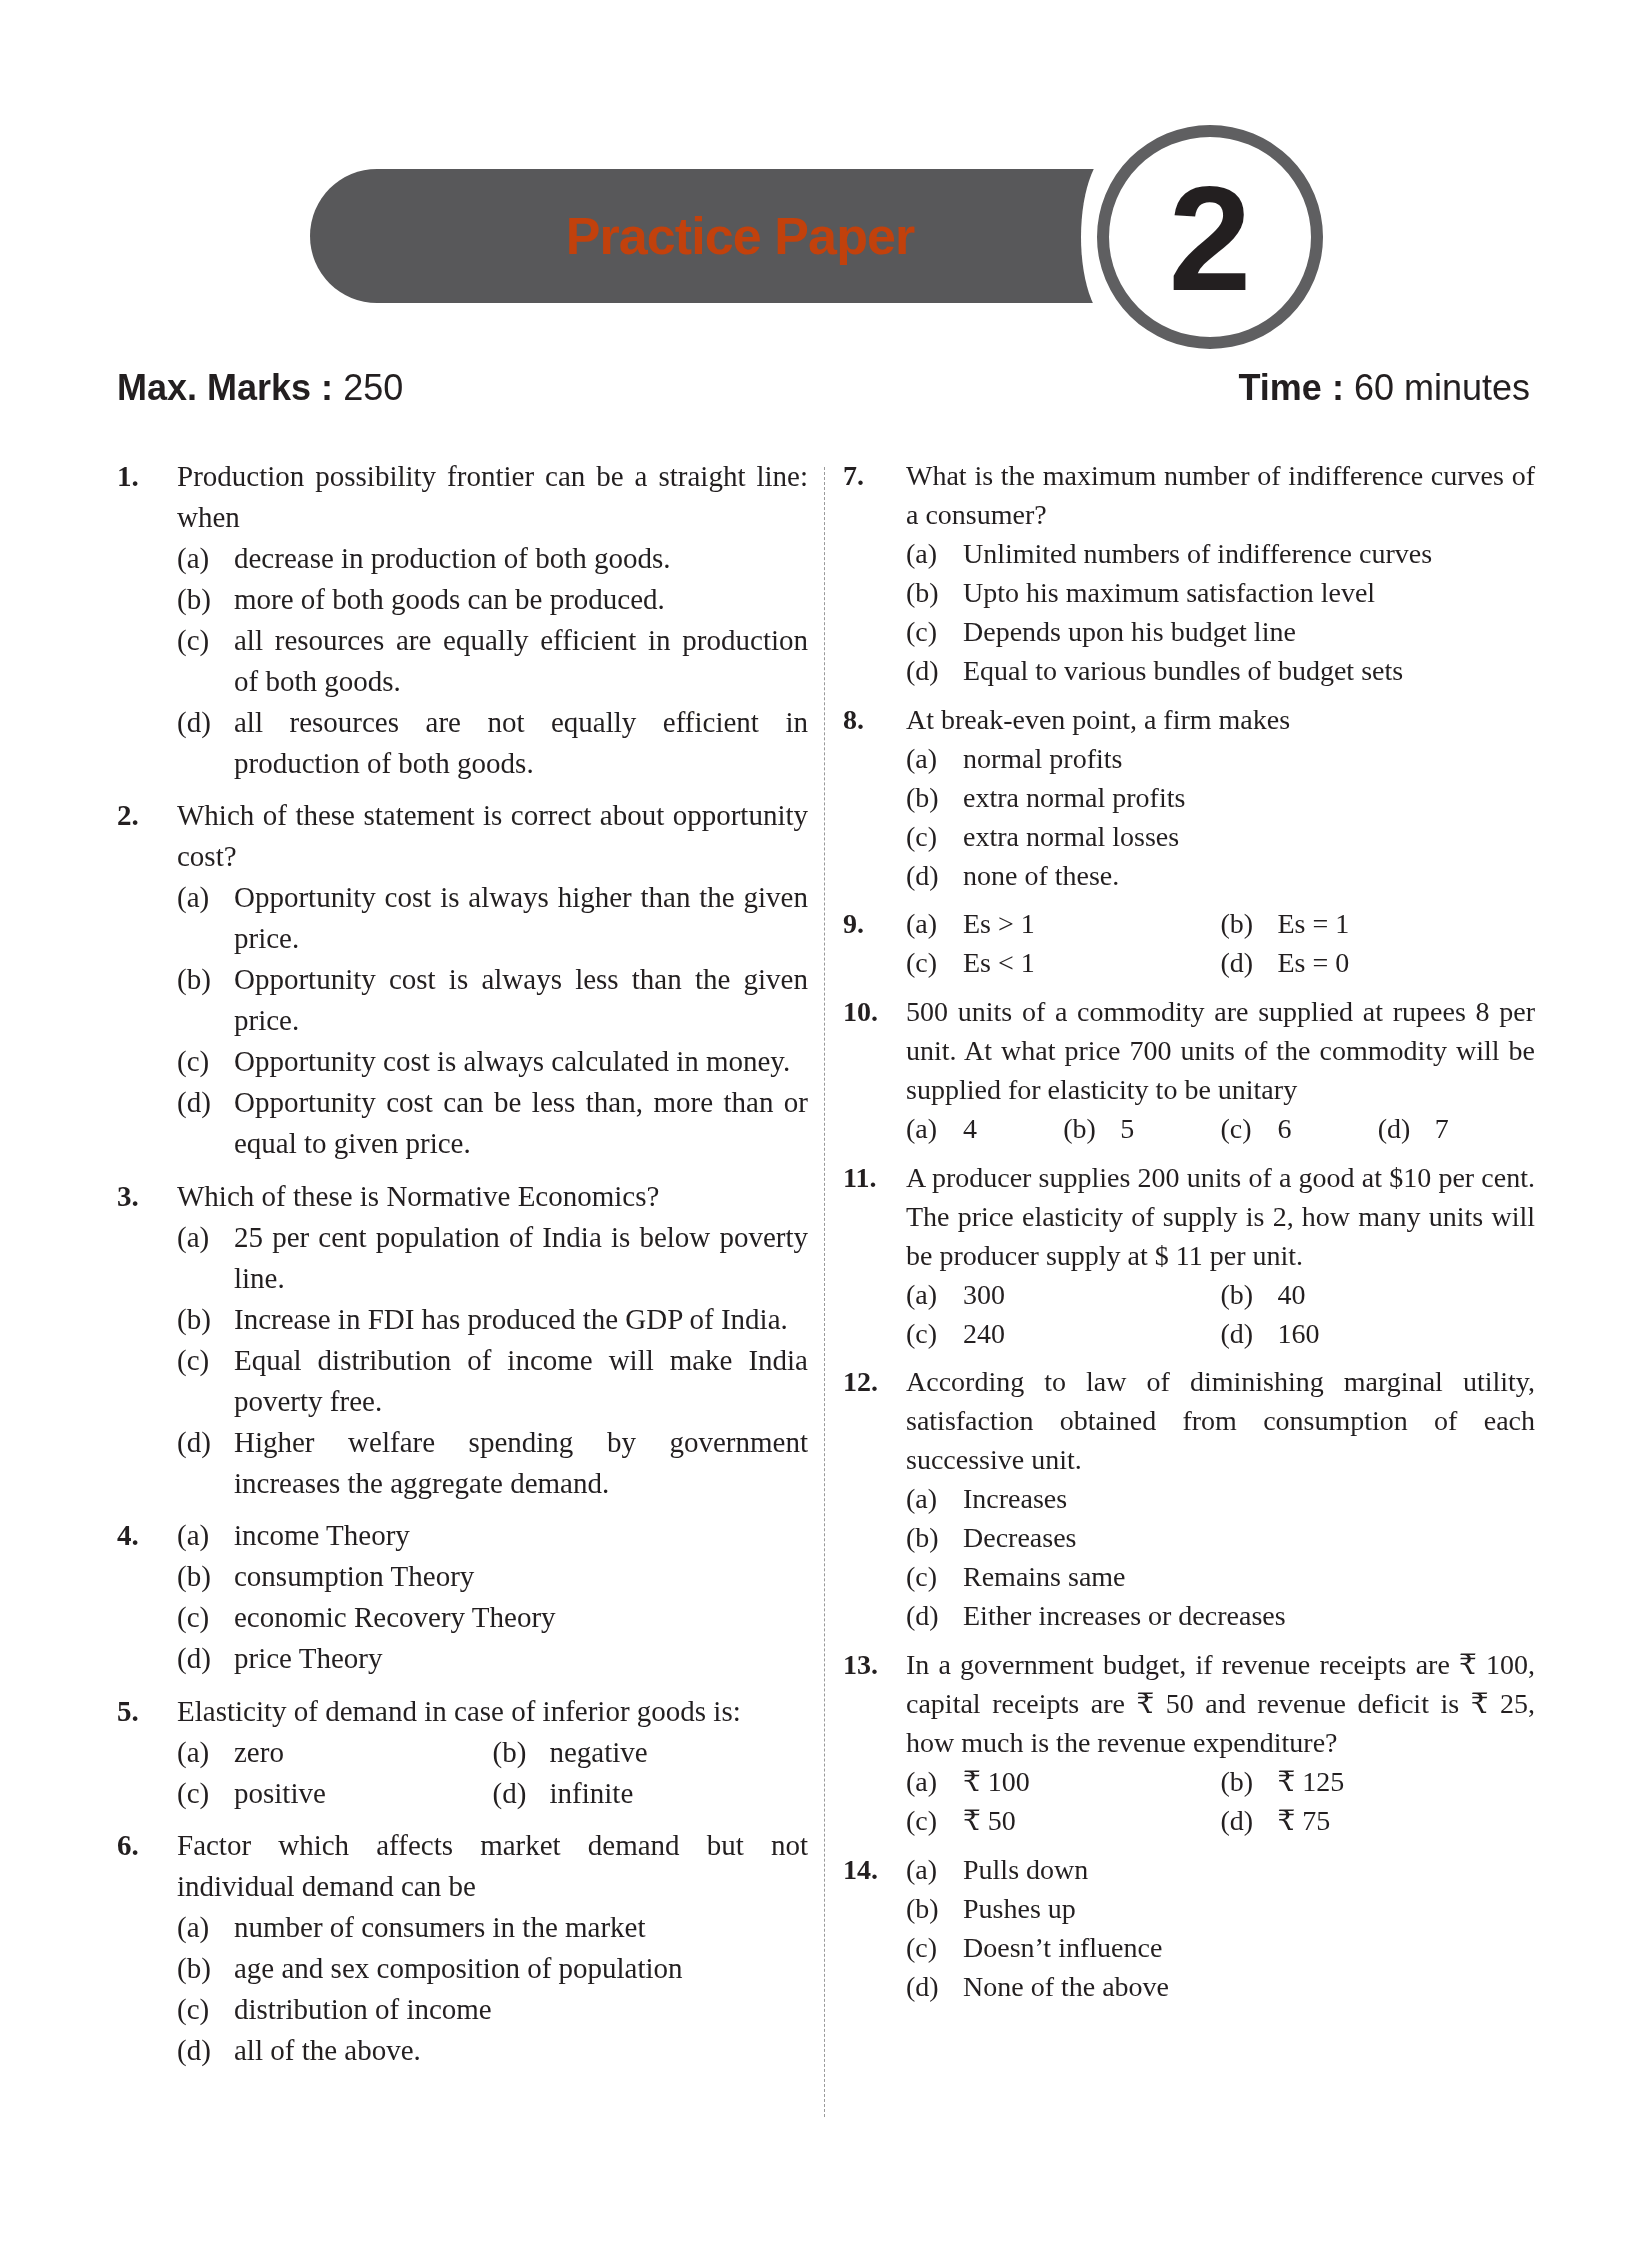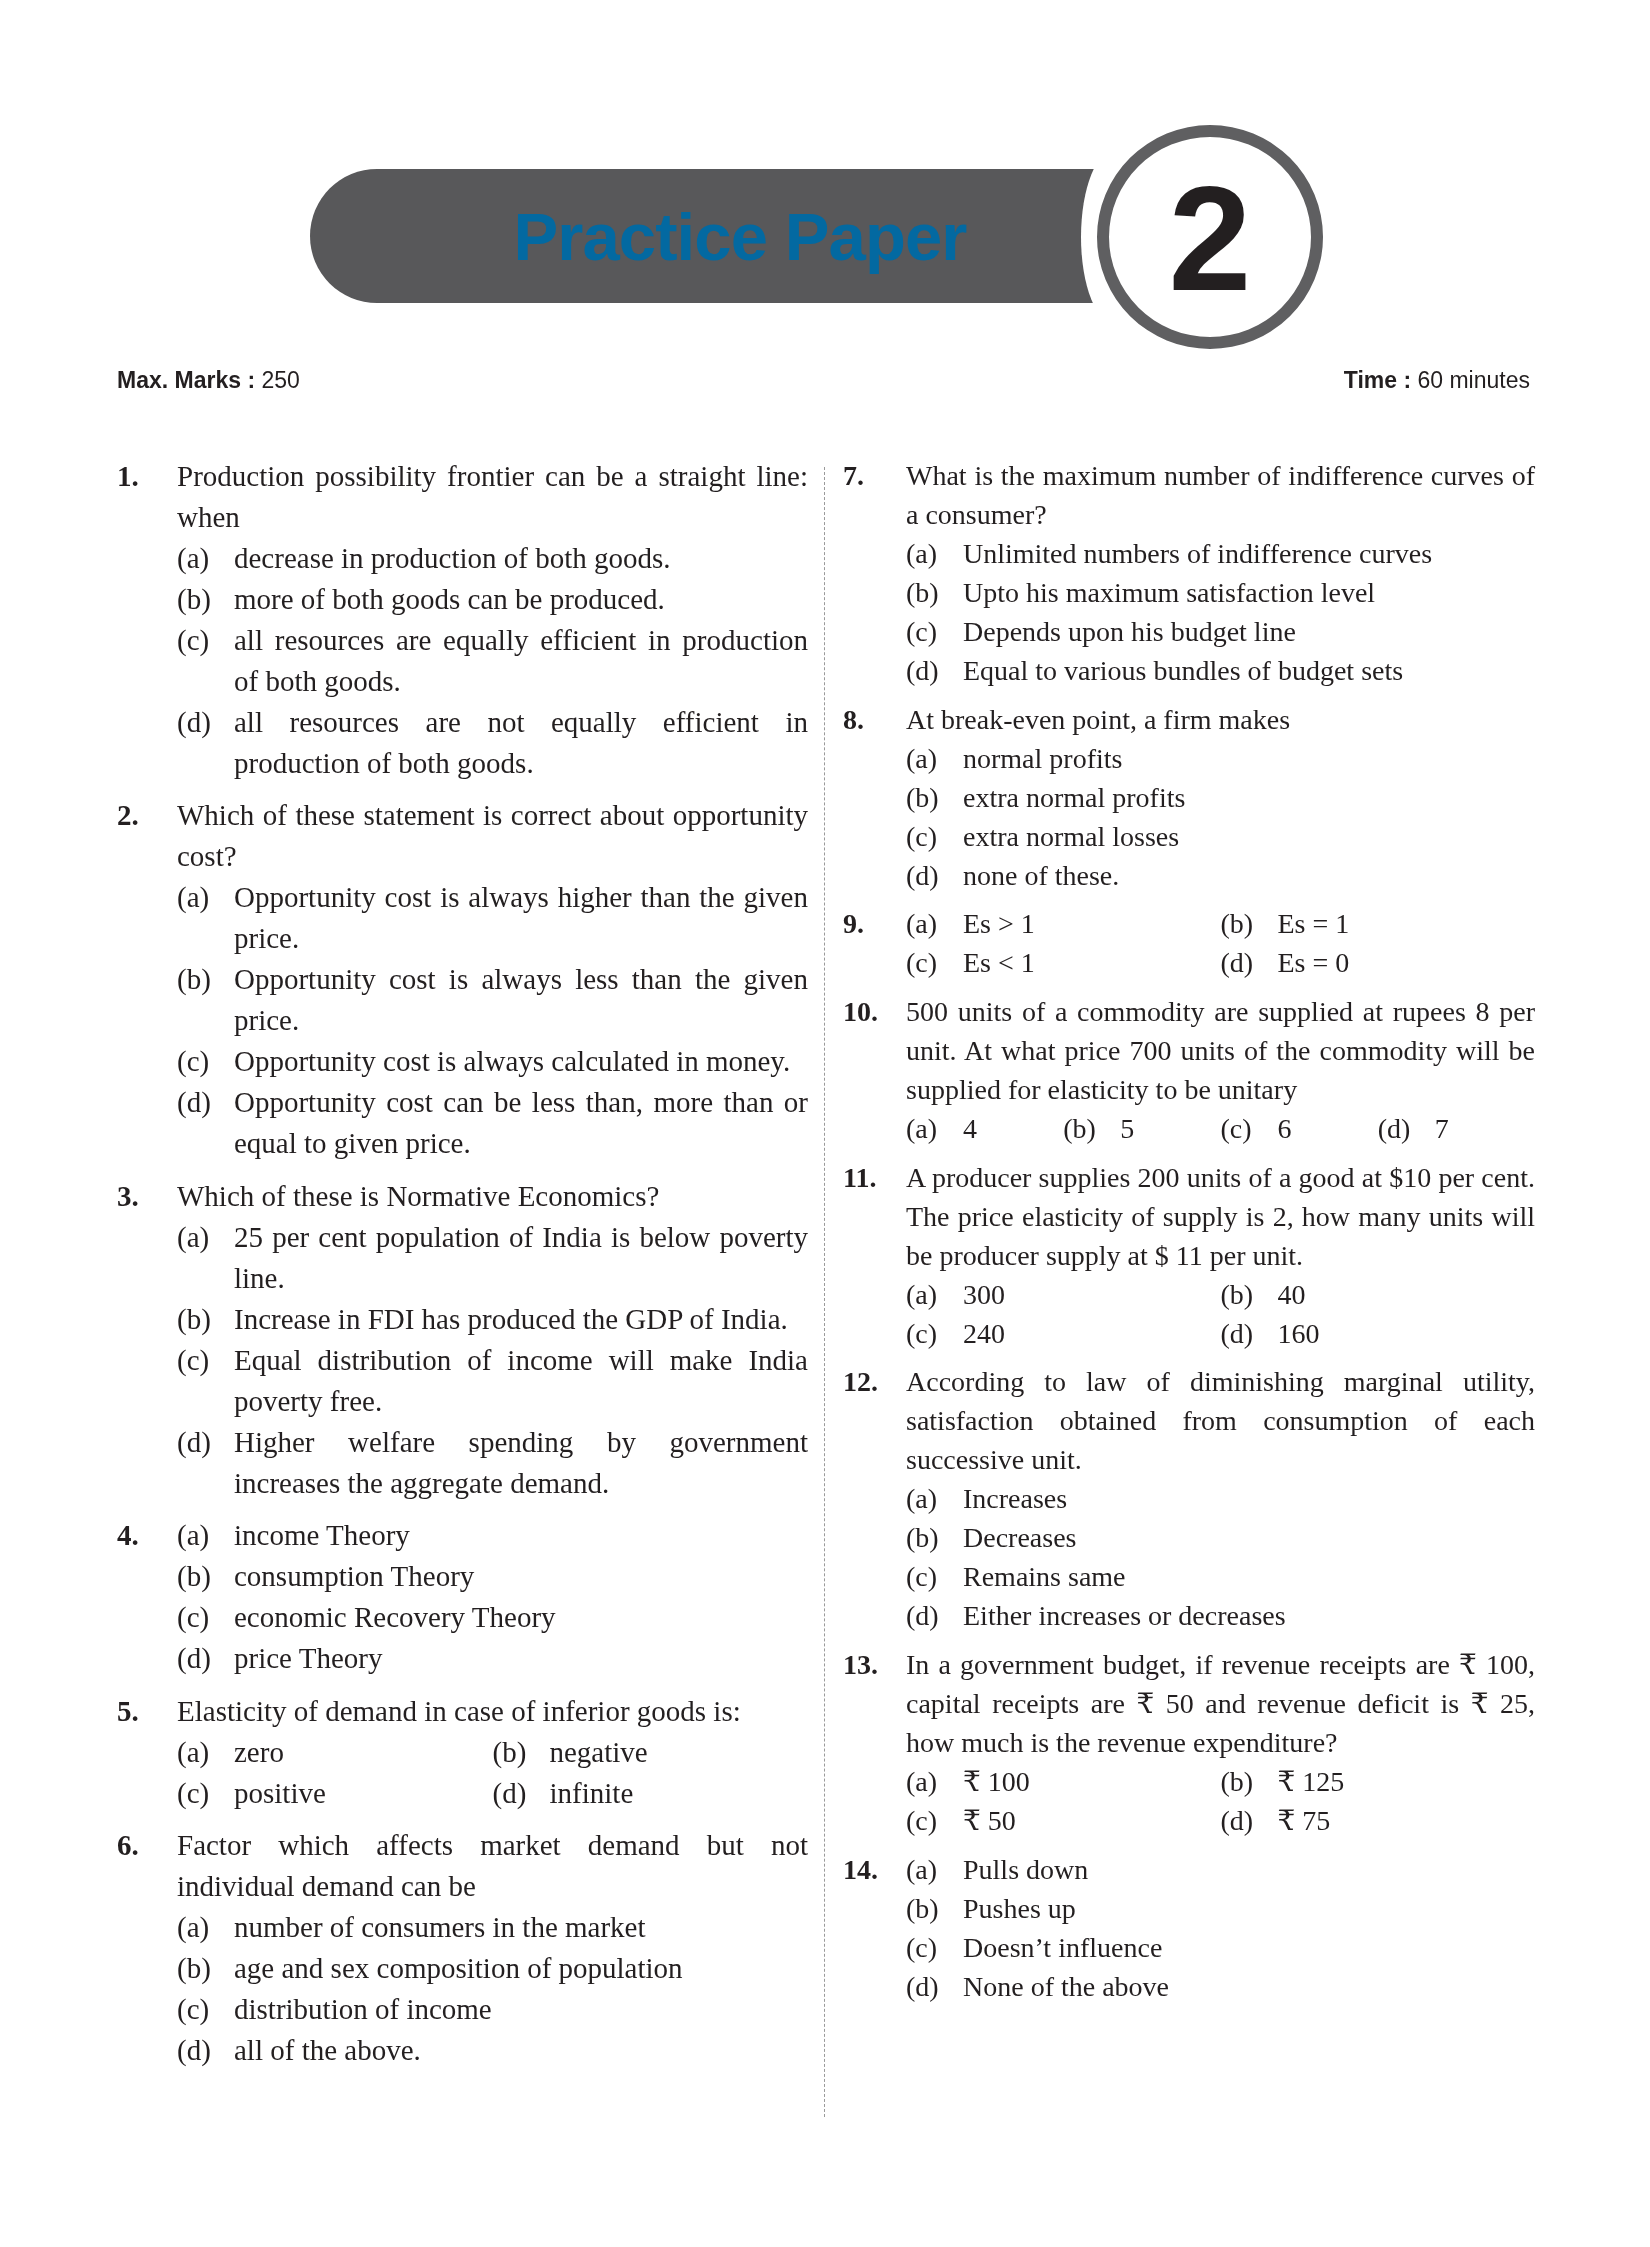--- a/index.html
+++ b/index.html
@@ -6,29 +6,29 @@
   body { width: 1650px; height: 2247px; position: relative; overflow: hidden;
          font-family: "Liberation Serif", "DejaVu Serif", serif; color: #231f20; }
   .banner { position: absolute; left: 0; top: 0; width: 1650px; height: 369px; }
   .bar { position: absolute; left: 310px; top: 169px; width: 816px; height: 134px;
          background: #58585a; border-radius: 67px 0 0 67px; }
   .bar-cut { position: absolute; left: 1081px; top: 149px; width: 70px; height: 176px;
              background: #ffffff; border-radius: 50%; }
   .bar-title { position: absolute; left: 310px; top: 169px; width: 860px; height: 134px;
                display: flex; align-items: center; justify-content: center;
                font-family: "Liberation Sans", "DejaVu Sans", sans-serif; font-weight: bold;
-               font-size: 67px; color: #0369a1; letter-spacing: -0.9px; }
+               font-size: 52px; color: #c2410c; letter-spacing: -0.9px; }
   .circle { position: absolute; left: 1097px; top: 125px; width: 202px; height: 200px;
             border: 12.3px solid #5f5f61; border-radius: 50%; background: #ffffff;
             display: flex; align-items: center; justify-content: center; }
   .circle-num { font-family: "Liberation Sans", "DejaVu Sans", sans-serif; font-weight: bold;
                 font-size: 149px; color: #231f20; line-height: 1; margin-top: 3.5px; }
 
   .meta { position: absolute; top: 367px; font-family: "Liberation Sans", "DejaVu Sans", sans-serif;
-          font-size: 23px; color: #231f20; }
+          font-size: 36px; color: #231f20; }
   .meta b { font-weight: bold; }
   .meta-left { left: 117px; }
   .meta-right { right: 120px; }
 
   .col { position: absolute; top: 456px; }
   .col-left { left: 117px; width: 691px; }
   .col-right { left: 843px; width: 692px; }
   .divider { position: absolute; left: 824px; top: 467px; height: 1650px; width: 0;
              border-left: 1.8px dashed #9a9a9a; }
 

